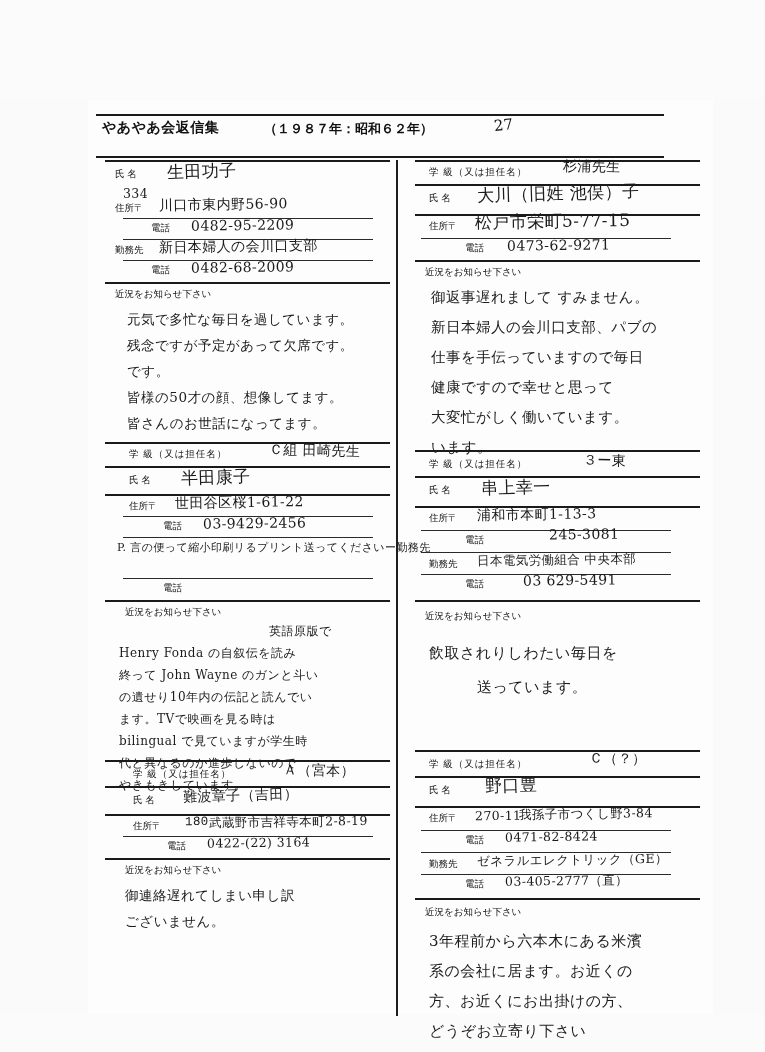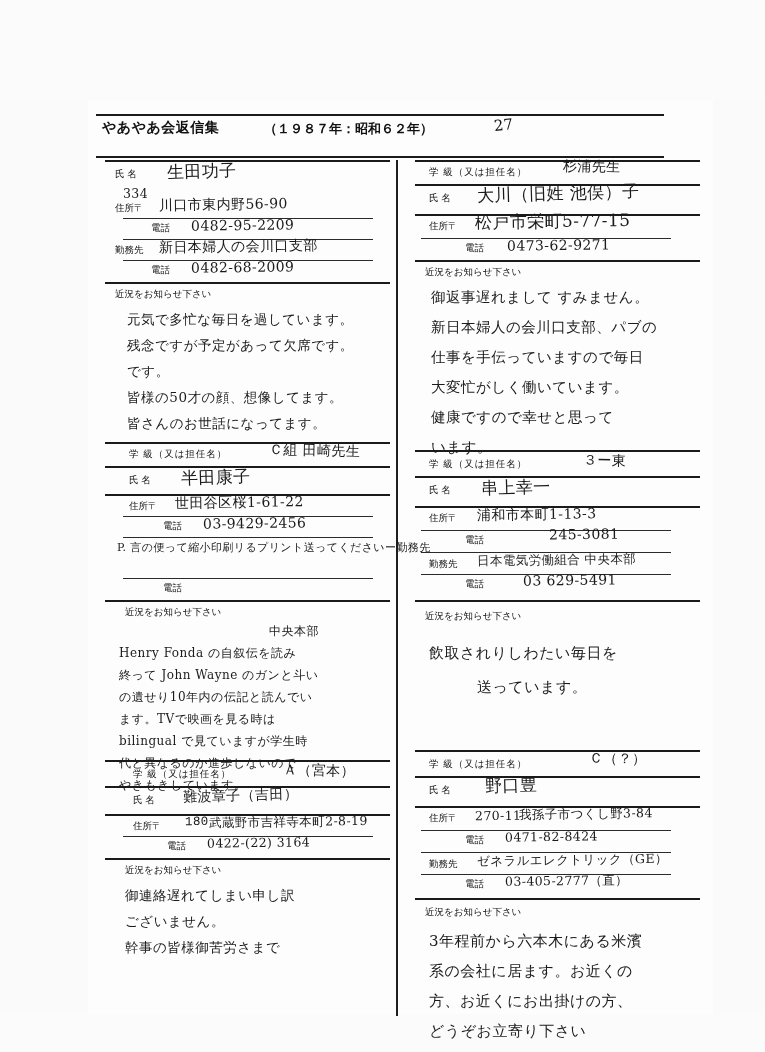--- a/index.html
+++ b/index.html
@@ -230,21 +230,21 @@
       <div class="hand h2 sk4" style="left:98px; top:73px;">03-9429-2456</div>
       <div class="underline-row" style="top:95px;"></div>
 
       <div class="hand roman" style="left:12px; top:98px; font-size:11px; white-space:nowrap;">P. 言の便って縮小印刷リるプリント送ってくださいー勤務先</div>
       <div class="underline-row" style="top:136px;"></div>
       <div class="field-label" style="left:58px; top:140px;">電話</div>
       <div class="rule" style="top:158px;"></div>
 
       <div class="field-label" style="left:20px; top:164px;">近況をお知らせ下さい</div>
       <div class="hand-block roman" style="left:14px; top:178px;">
-        <div style="margin-left:150px;">中央本部</div>
+        <div style="margin-left:150px;">英語原版で</div>
         <div>Henry Fonda の自叙伝を読み</div>
         <div>終って John Wayne のガンと斗い</div>
         <div>の遺せり10年内の伝記と読んでい</div>
         <div>ます。TVで映画を見る時は</div>
         <div>bilingual で見ていますが学生時</div>
         <div>代と異なるのか進歩しないので</div>
         <div>やきもきしています。</div>
       </div>
     </div>
 
@@ -265,21 +265,20 @@
       <div class="underline-row" style="top:76px;"></div>
 
       <div class="field-label" style="left:62px; top:80px;">電話</div>
       <div class="hand h3 sk4" style="left:102px; top:75px;">0422-(22) 3164</div>
       <div class="rule" style="top:98px;"></div>
 
       <div class="field-label" style="left:20px; top:104px;">近況をお知らせ下さい</div>
       <div class="hand-block" style="left:20px; top:122px;">
         <div>御連絡遅れてしまい申し訳</div>
         <div>ございません。</div>
-        <div>幹事の皆様御苦労さまで</div>
       </div>
     </div>
 
   </div>
 
   <div class="col col-right">
 
     <div class="entry" style="top:0px;">
       <div class="rule" style="top:0px;"></div>
 
@@ -297,22 +296,22 @@
 
       <div class="field-label" style="left:50px; top:82px;">電話</div>
       <div class="hand h2 sk4" style="left:92px; top:77px;">0473-62-9271</div>
       <div class="rule" style="top:100px;"></div>
 
       <div class="field-label" style="left:10px; top:106px;">近況をお知らせ下さい</div>
       <div class="hand-block" style="left:16px; top:122px; font-size:14.5px; line-height:30px;">
         <div>御返事遅れまして すみません。</div>
         <div>新日本婦人の会川口支部、パブの</div>
         <div>仕事を手伝っていますので毎日</div>
+        <div>健康ですので幸せと思って</div>
         <div>大変忙がしく働いています。</div>
-        <div>健康ですので幸せと思って</div>
         <div>います。</div>
       </div>
     </div>
 
     <div class="entry" style="top:290px;">
       <div class="rule" style="top:0px;"></div>
 
       <div class="field-label boxed" style="left:14px; top:8px;">学 級（又は担任名）</div>
       <div class="hand h2 sk3" style="left:168px; top:2px;">３ー東</div>
       <div class="rule" style="top:26px;"></div>

